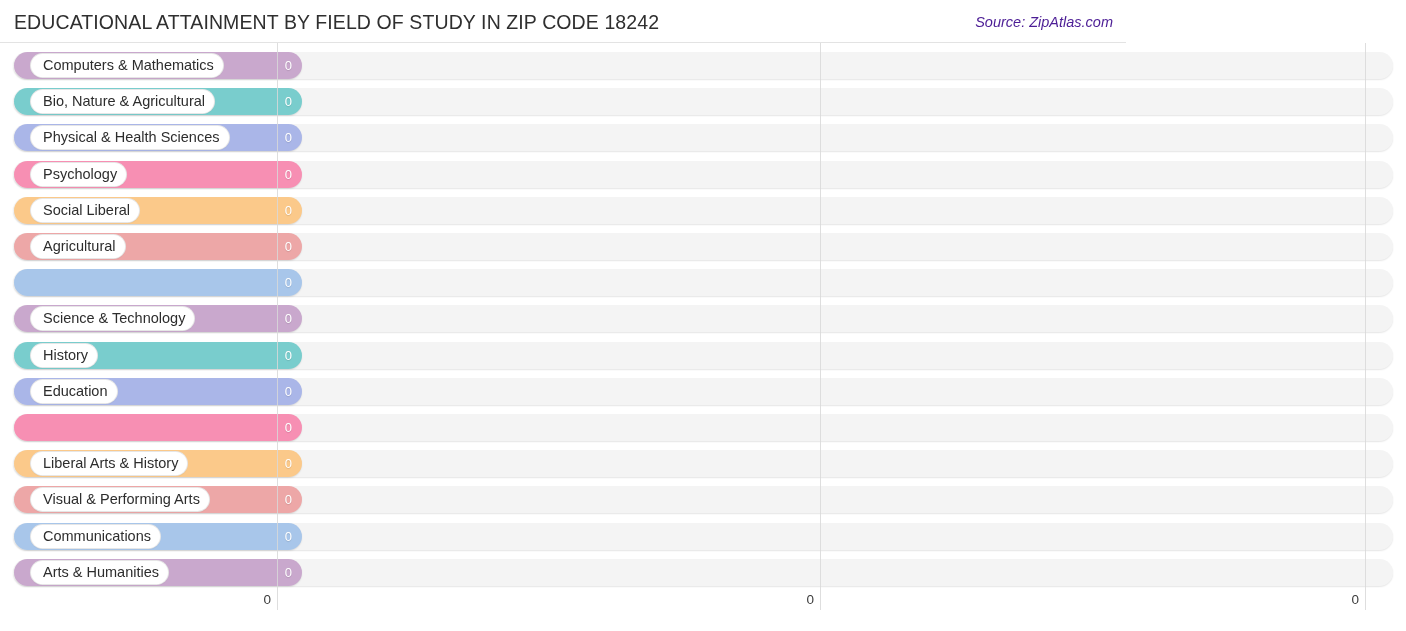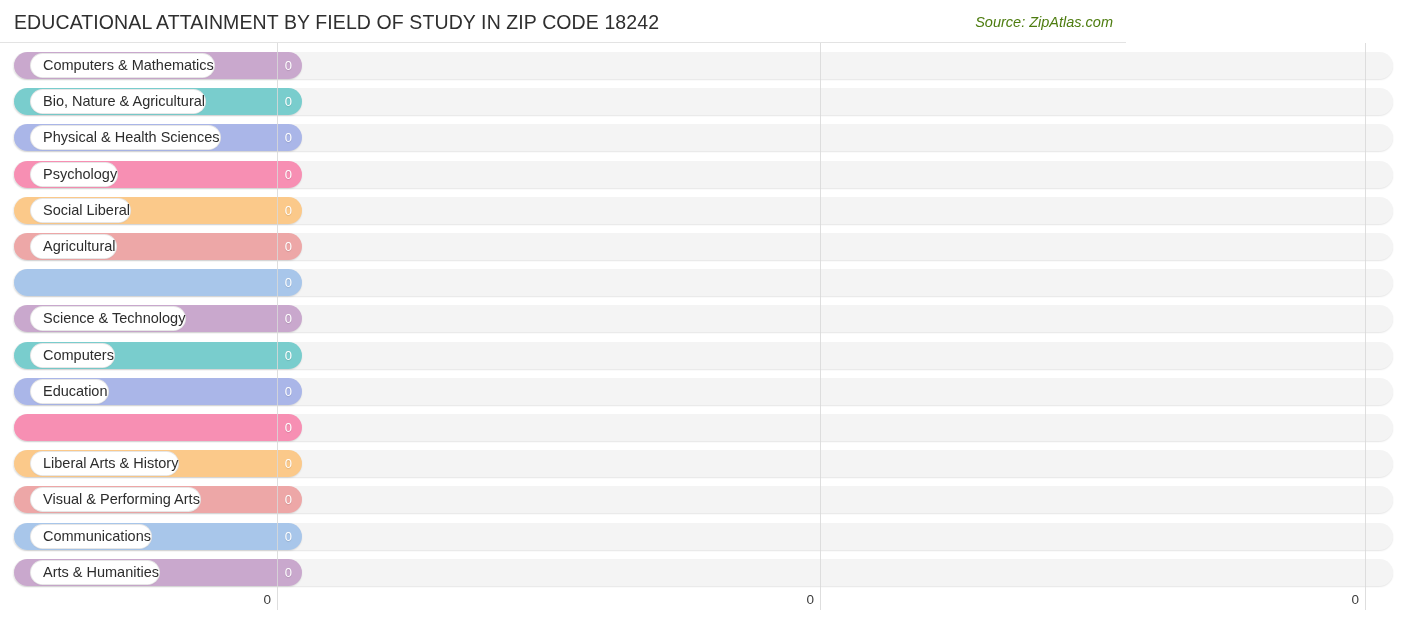--- a/index.html
+++ b/index.html
@@ -32,21 +32,21 @@
     font-size: 19.5px;
     letter-spacing: 0.1px;
     color: #2f2f2f;
     white-space: nowrap;
   }
   .chart-source {
     position: absolute;
     right: 13px; top: 14px;
     font-size: 14.5px;
     font-style: italic;
-    color: #4d7c0f;
+    color: #4c1d95;
     white-space: nowrap;
   }
 
   
   .plot {
     position: absolute;
     left: 0; top: 43px;
     width: 1406px;
     height: 549px;
   }
@@ -98,21 +98,21 @@
     font-size: 13px;
     color: #ffffff;
     text-shadow: 0 1px 1px rgba(0,0,0,0.12);
   }
   .label-pill {
     position: absolute;
     left: 18px;
     top: 2px;
     height: 23px;
     line-height: 23px;
-    padding: 0 0 0 12px;
+    padding: 0 9px 0 12px;
     background: #ffffff;
     border-radius: 11.5px;
     font-size: 14.5px;
     color: #2d2d2d;
     white-space: nowrap;
     z-index: 4;
     box-shadow: 0 0 0 1px #e6e6e6, 0 1px 1.5px rgba(0,0,0,0.10);
     text-align: right;
   }
 
@@ -188,21 +188,21 @@
         <div class="row" style="top: 262.4px;">
           <div class="bar" style="width: 288px; background: rgb(201, 168, 205);">
             <span class="bar-value">0</span>
           </div>
           <div class="label-pill">Science &amp; Technology</div>
         </div>
         <div class="row" style="top: 298.6px;">
           <div class="bar" style="width: 288px; background: rgb(121, 205, 205);">
             <span class="bar-value">0</span>
           </div>
-          <div class="label-pill">Computers</div>
+          <div class="label-pill">History</div>
         </div>
         <div class="row" style="top: 334.8px;">
           <div class="bar" style="width: 288px; background: rgb(170, 182, 232);">
             <span class="bar-value">0</span>
           </div>
           <div class="label-pill">Education</div>
         </div>
         <div class="row" style="top: 371px;">
           <div class="bar" style="width: 288px; background: rgb(247, 143, 179);">
             <span class="bar-value">0</span>

